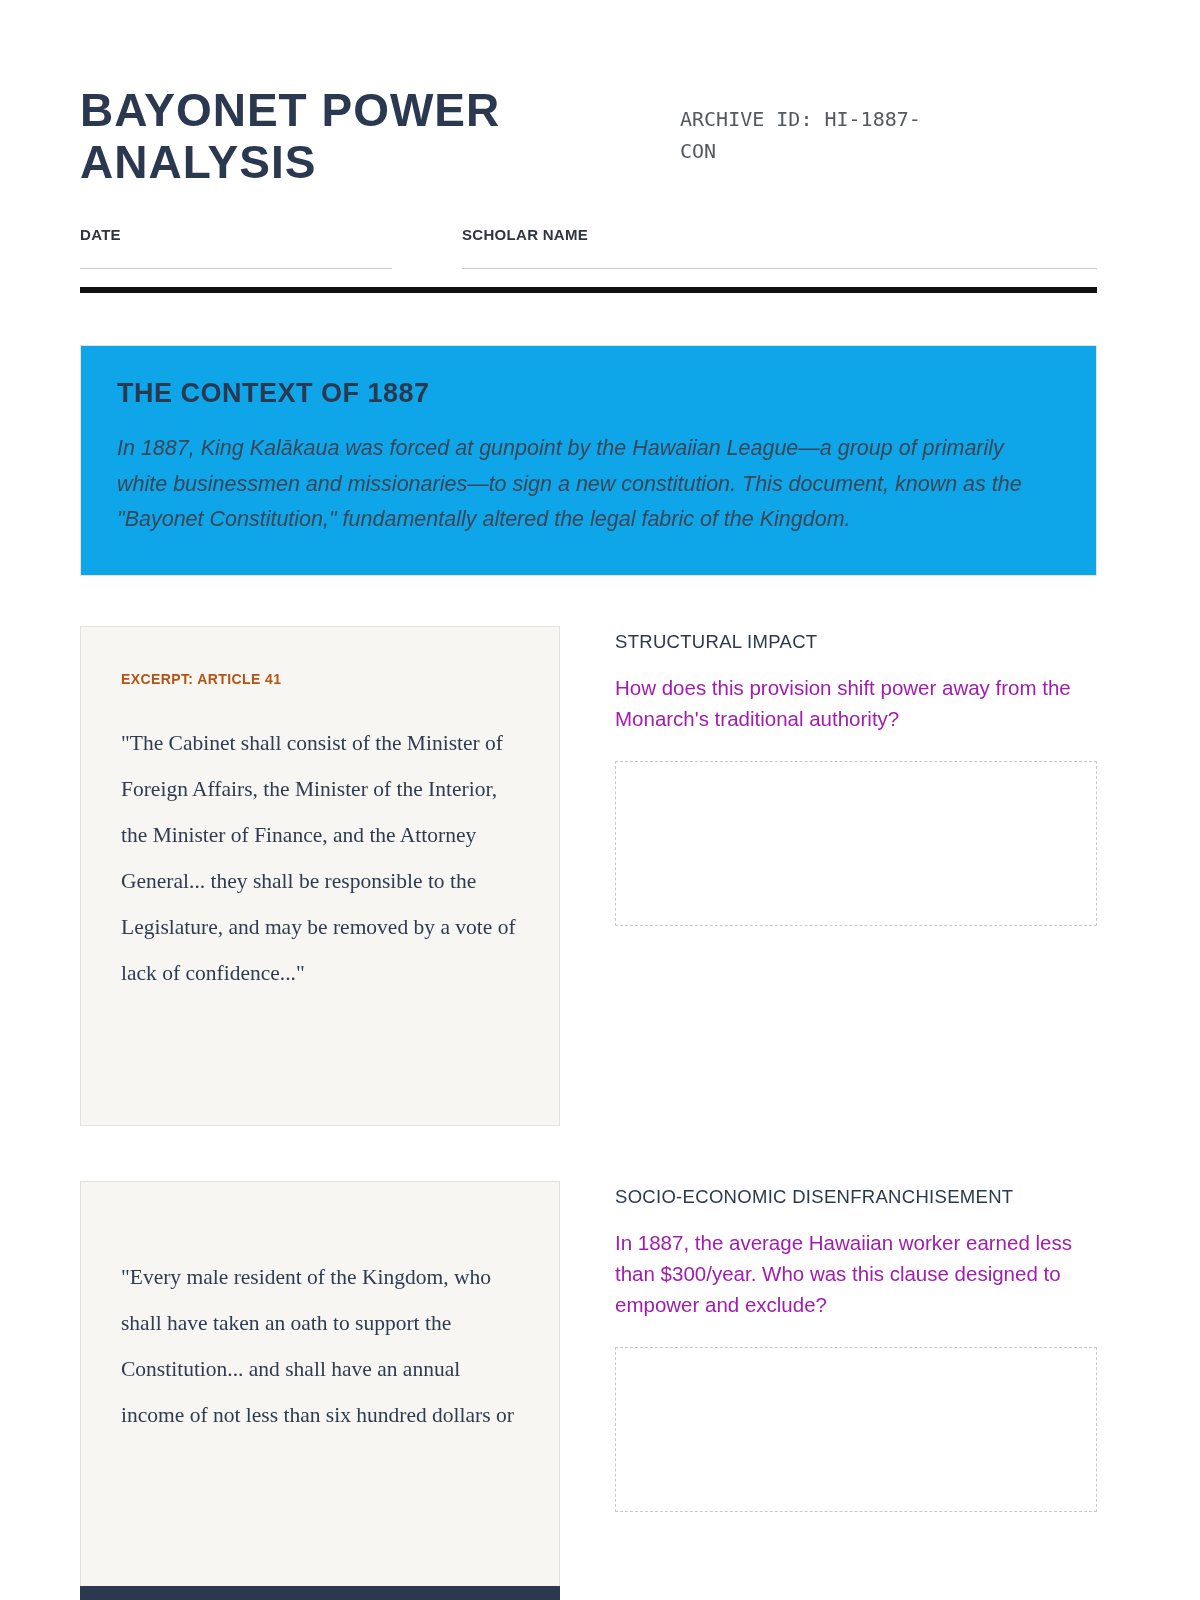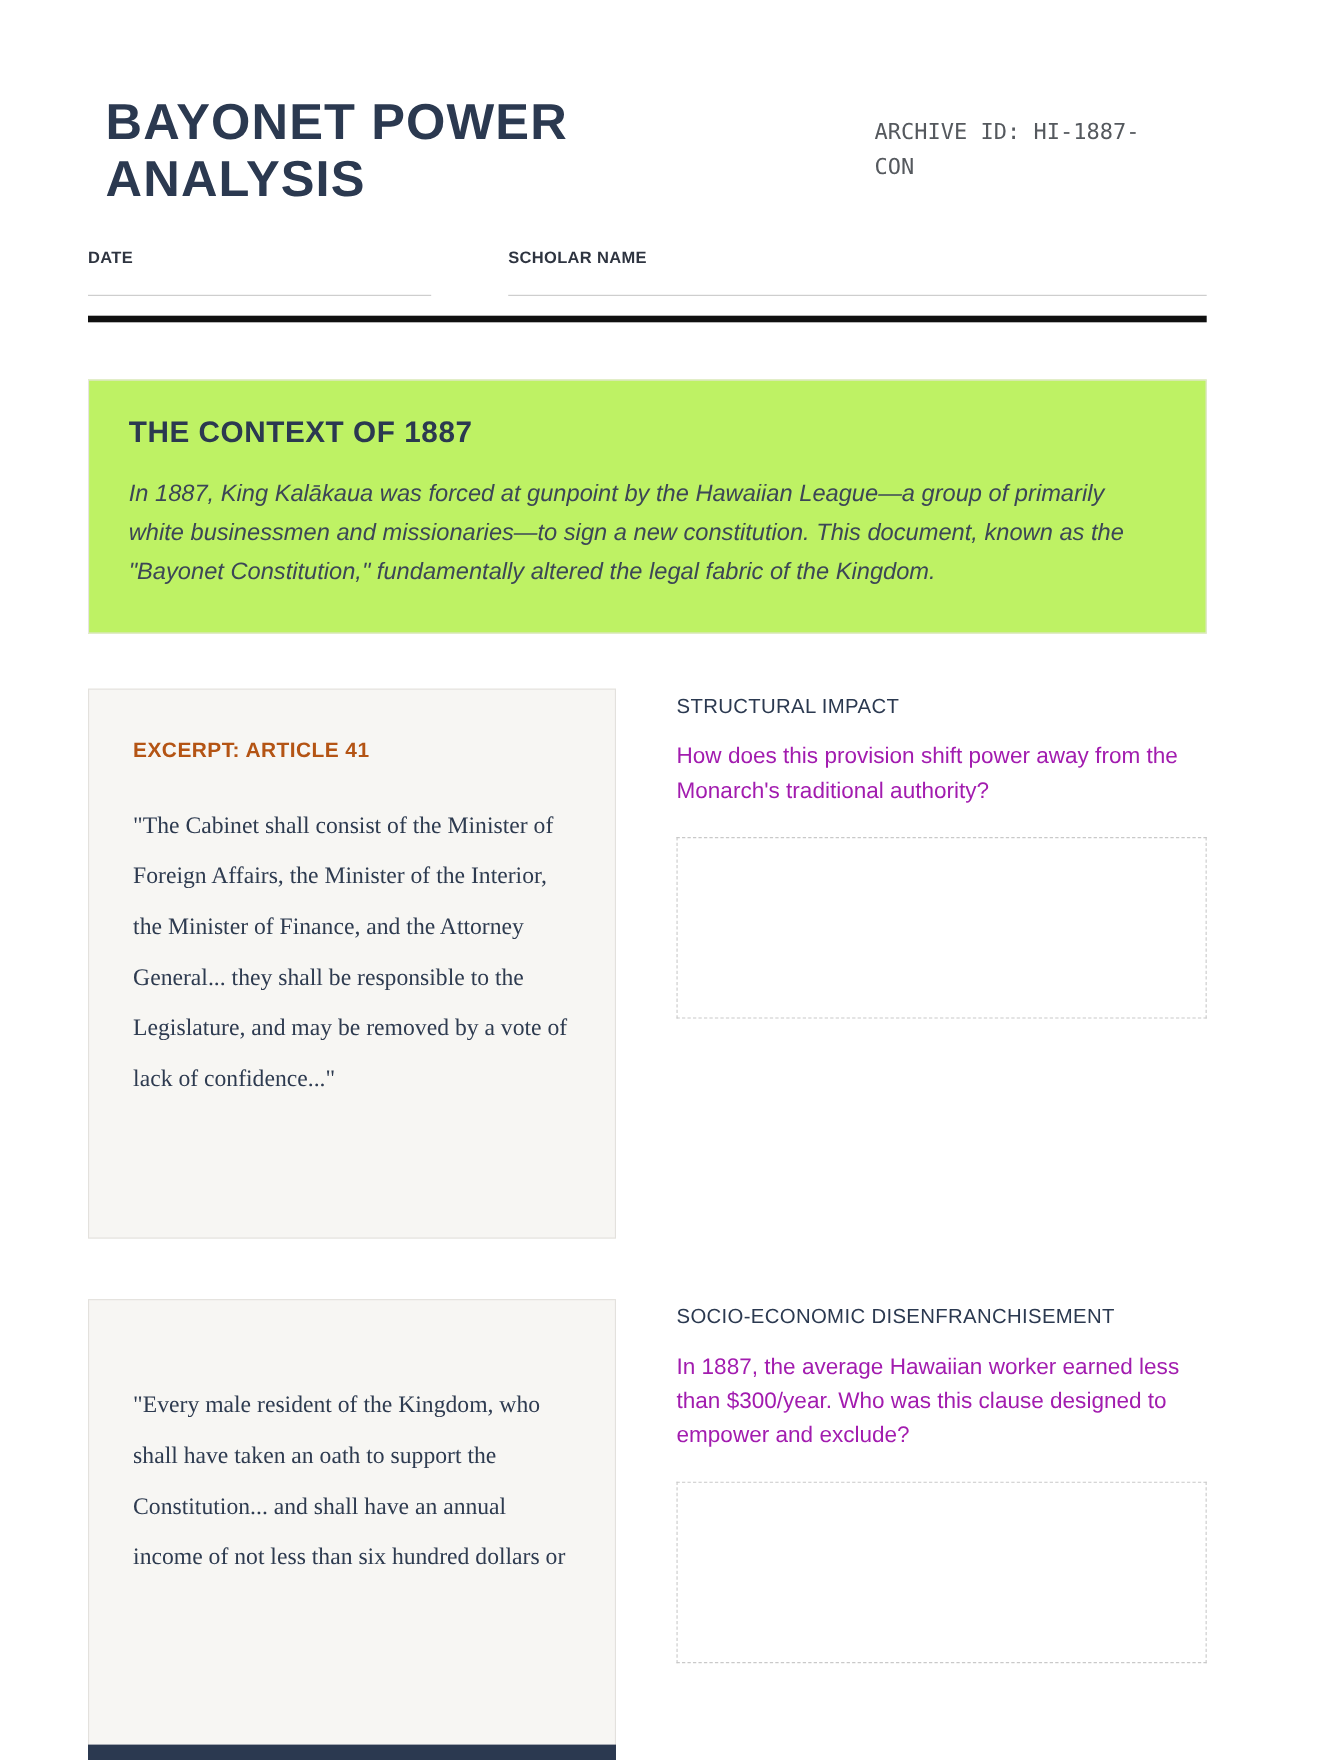--- a/index.html
+++ b/index.html
@@ -14,21 +14,21 @@
     position: relative;
     overflow: hidden;
   }
   .page {
     width: 1097px;
     padding: 85px 0 0 80px;
   }
   .content { width: 1017px; }
 
   
-  .header { display: flex; align-items: flex-start; justify-content: space-between; margin-left: 16px; }
+  .header { display: flex; align-items: flex-start; justify-content: flex-start; }
   .title {
     margin: 0;
     max-width: 600px;
     font-size: 46px;
     line-height: 1.12;
     font-weight: 800;
     letter-spacing: 1px;
     color: #2b3950;
   }
   .archive-id {
@@ -65,21 +65,21 @@
     font-family: "Liberation Sans", sans-serif;
     font-size: 18px;
     color: #2b3950;
   }
 
   .rule { height: 6px; background: #101010; margin-top: 18px; }
 
   
   .context-box {
     margin-top: 52px;
-    background: #bef264;
+    background: #0ea5e9;
     border: 1px solid #e6e4e0;
     padding: 32px 56px 38px 36px;
   }
   .context-heading {
     margin: 0 0 22px 0;
     font-size: 27px;
     font-weight: 800;
     letter-spacing: 0.5px;
     color: #2b3950;
   }
@@ -101,21 +101,21 @@
     align-items: start;
   }
   .excerpt-card {
     background: #f7f6f3;
     border: 1px solid #e3e1dd;
     padding: 42px 38px 40px 40px;
     min-height: 500px;
   }
   .excerpt-heading {
     margin: 0;
-    font-size: 19px;
+    font-size: 14px;
     font-weight: 700;
     letter-spacing: 0.4px;
     line-height: 1.45;
     color: #b45414;
   }
   .excerpt-text {
     margin: 30px 0 0 0;
     font-family: "Liberation Serif", serif;
     font-size: 21.5px;
     line-height: 46px;

